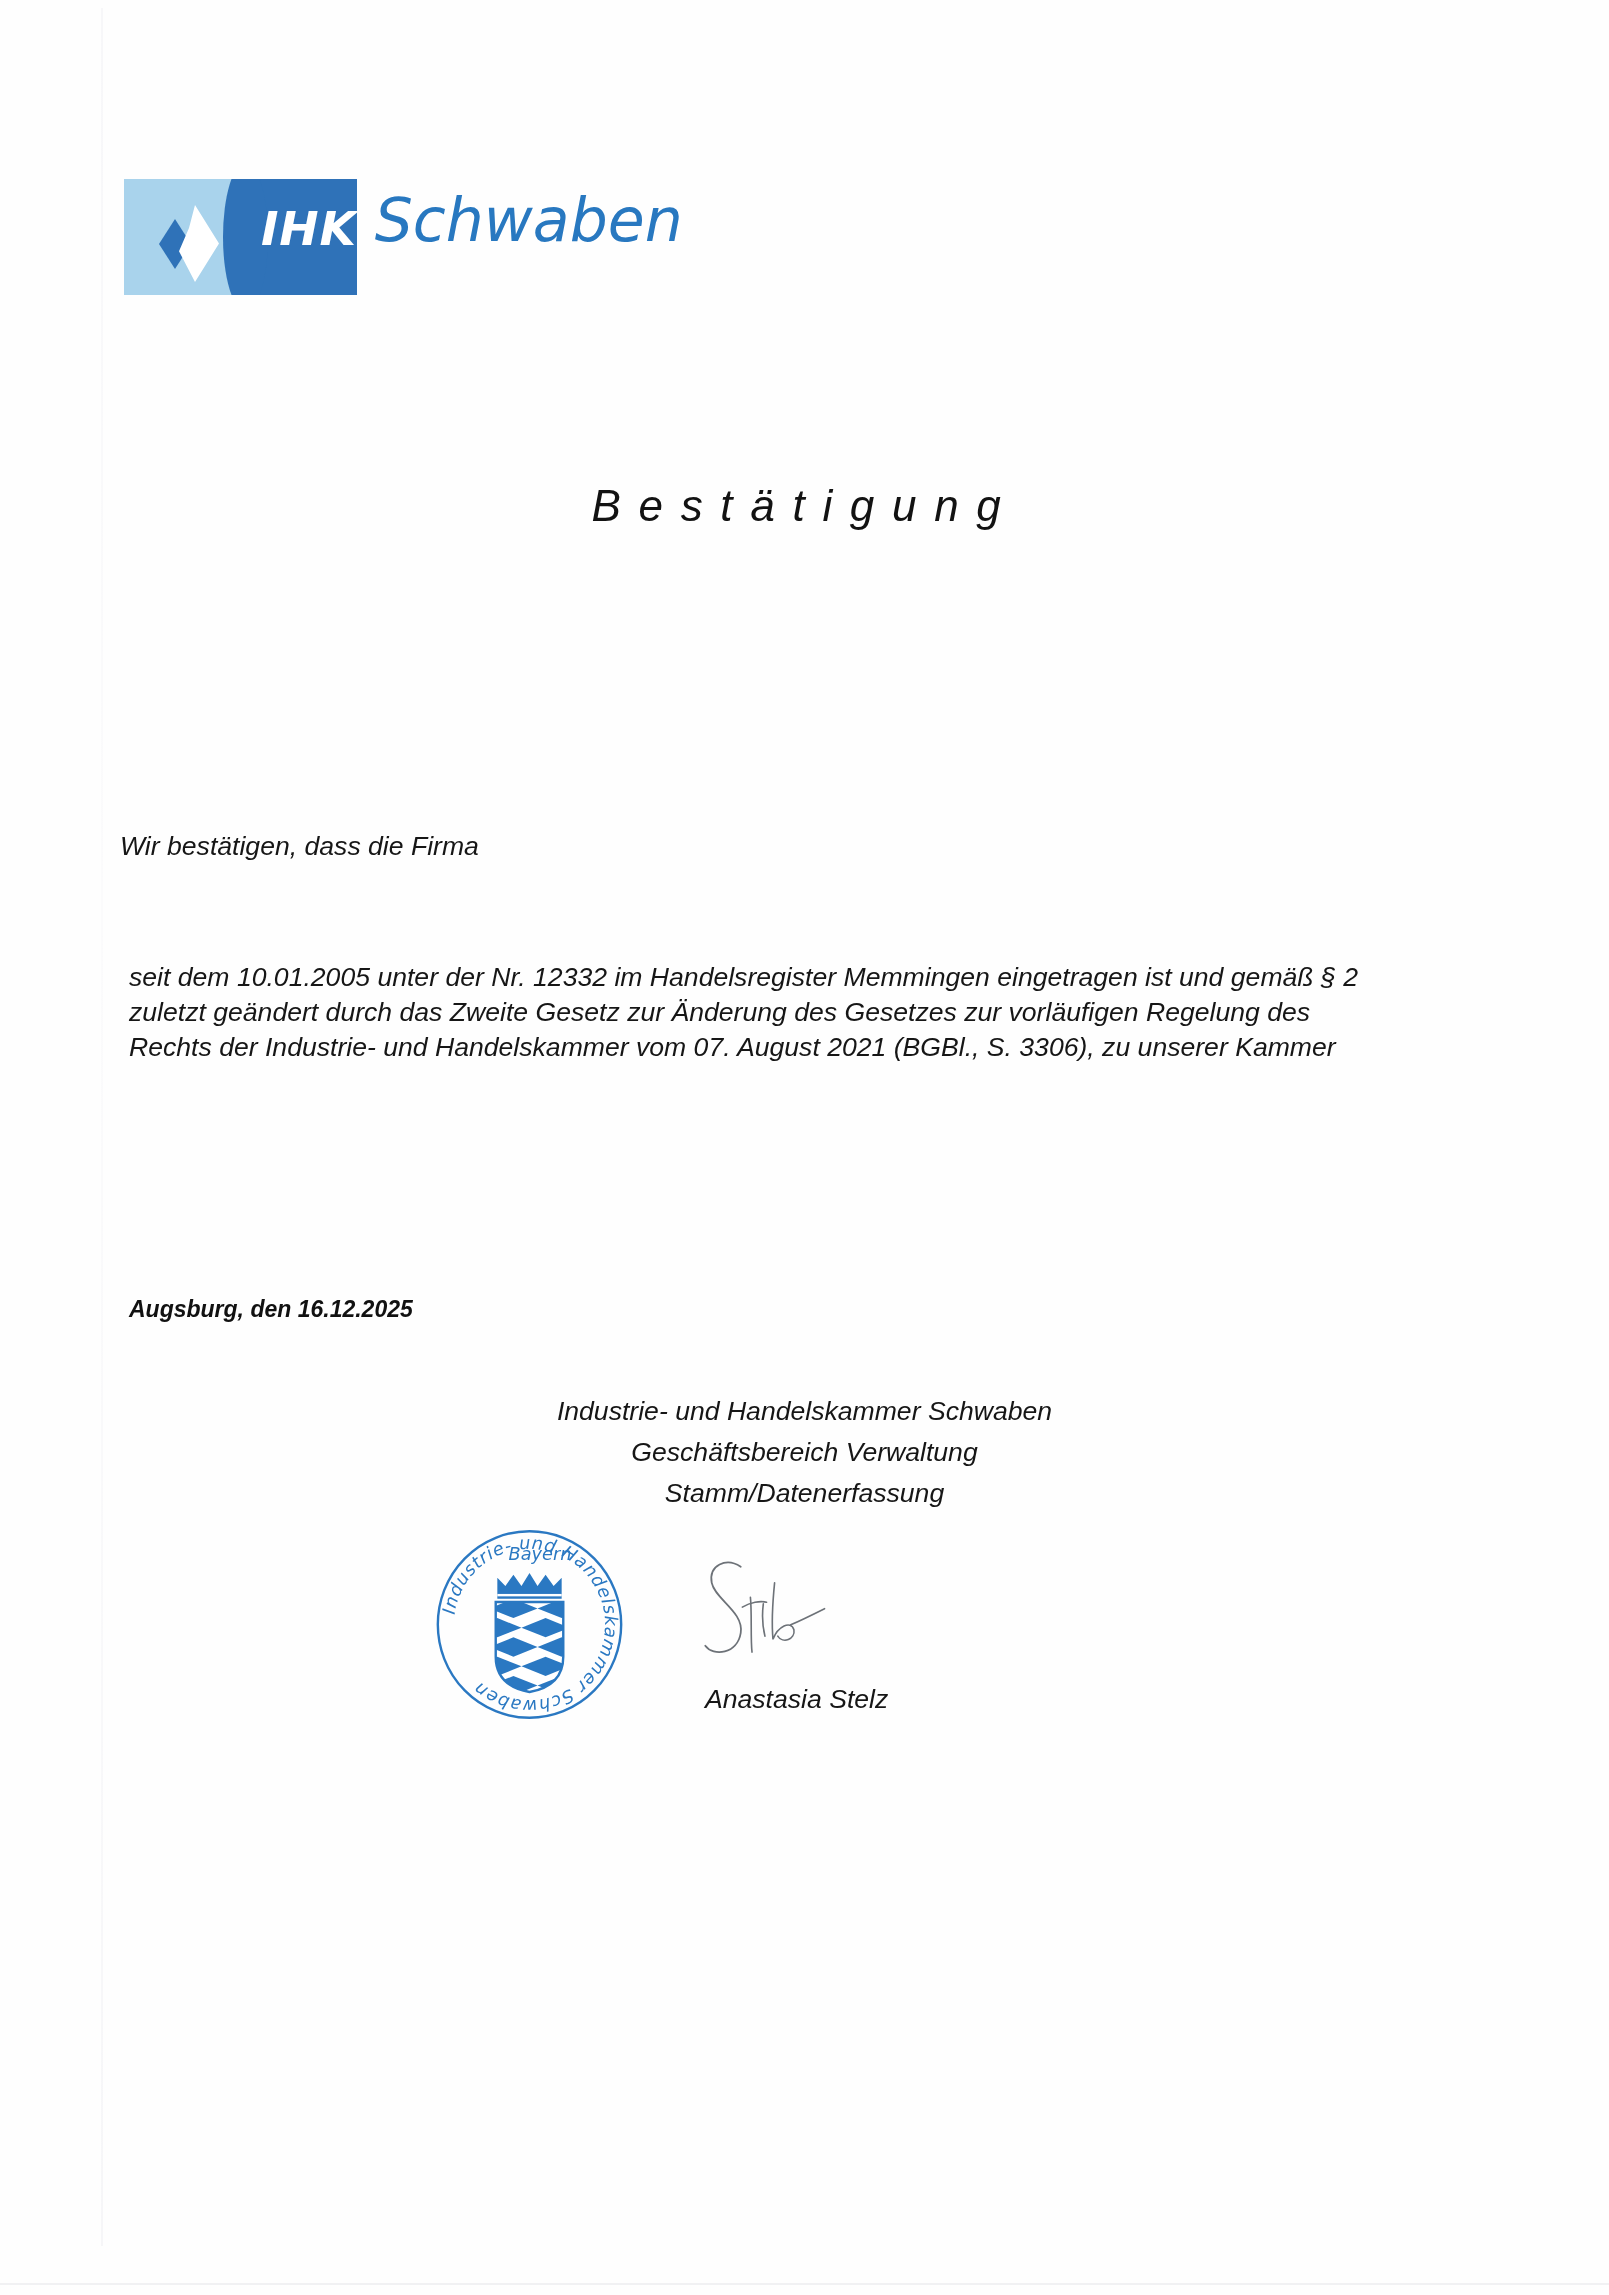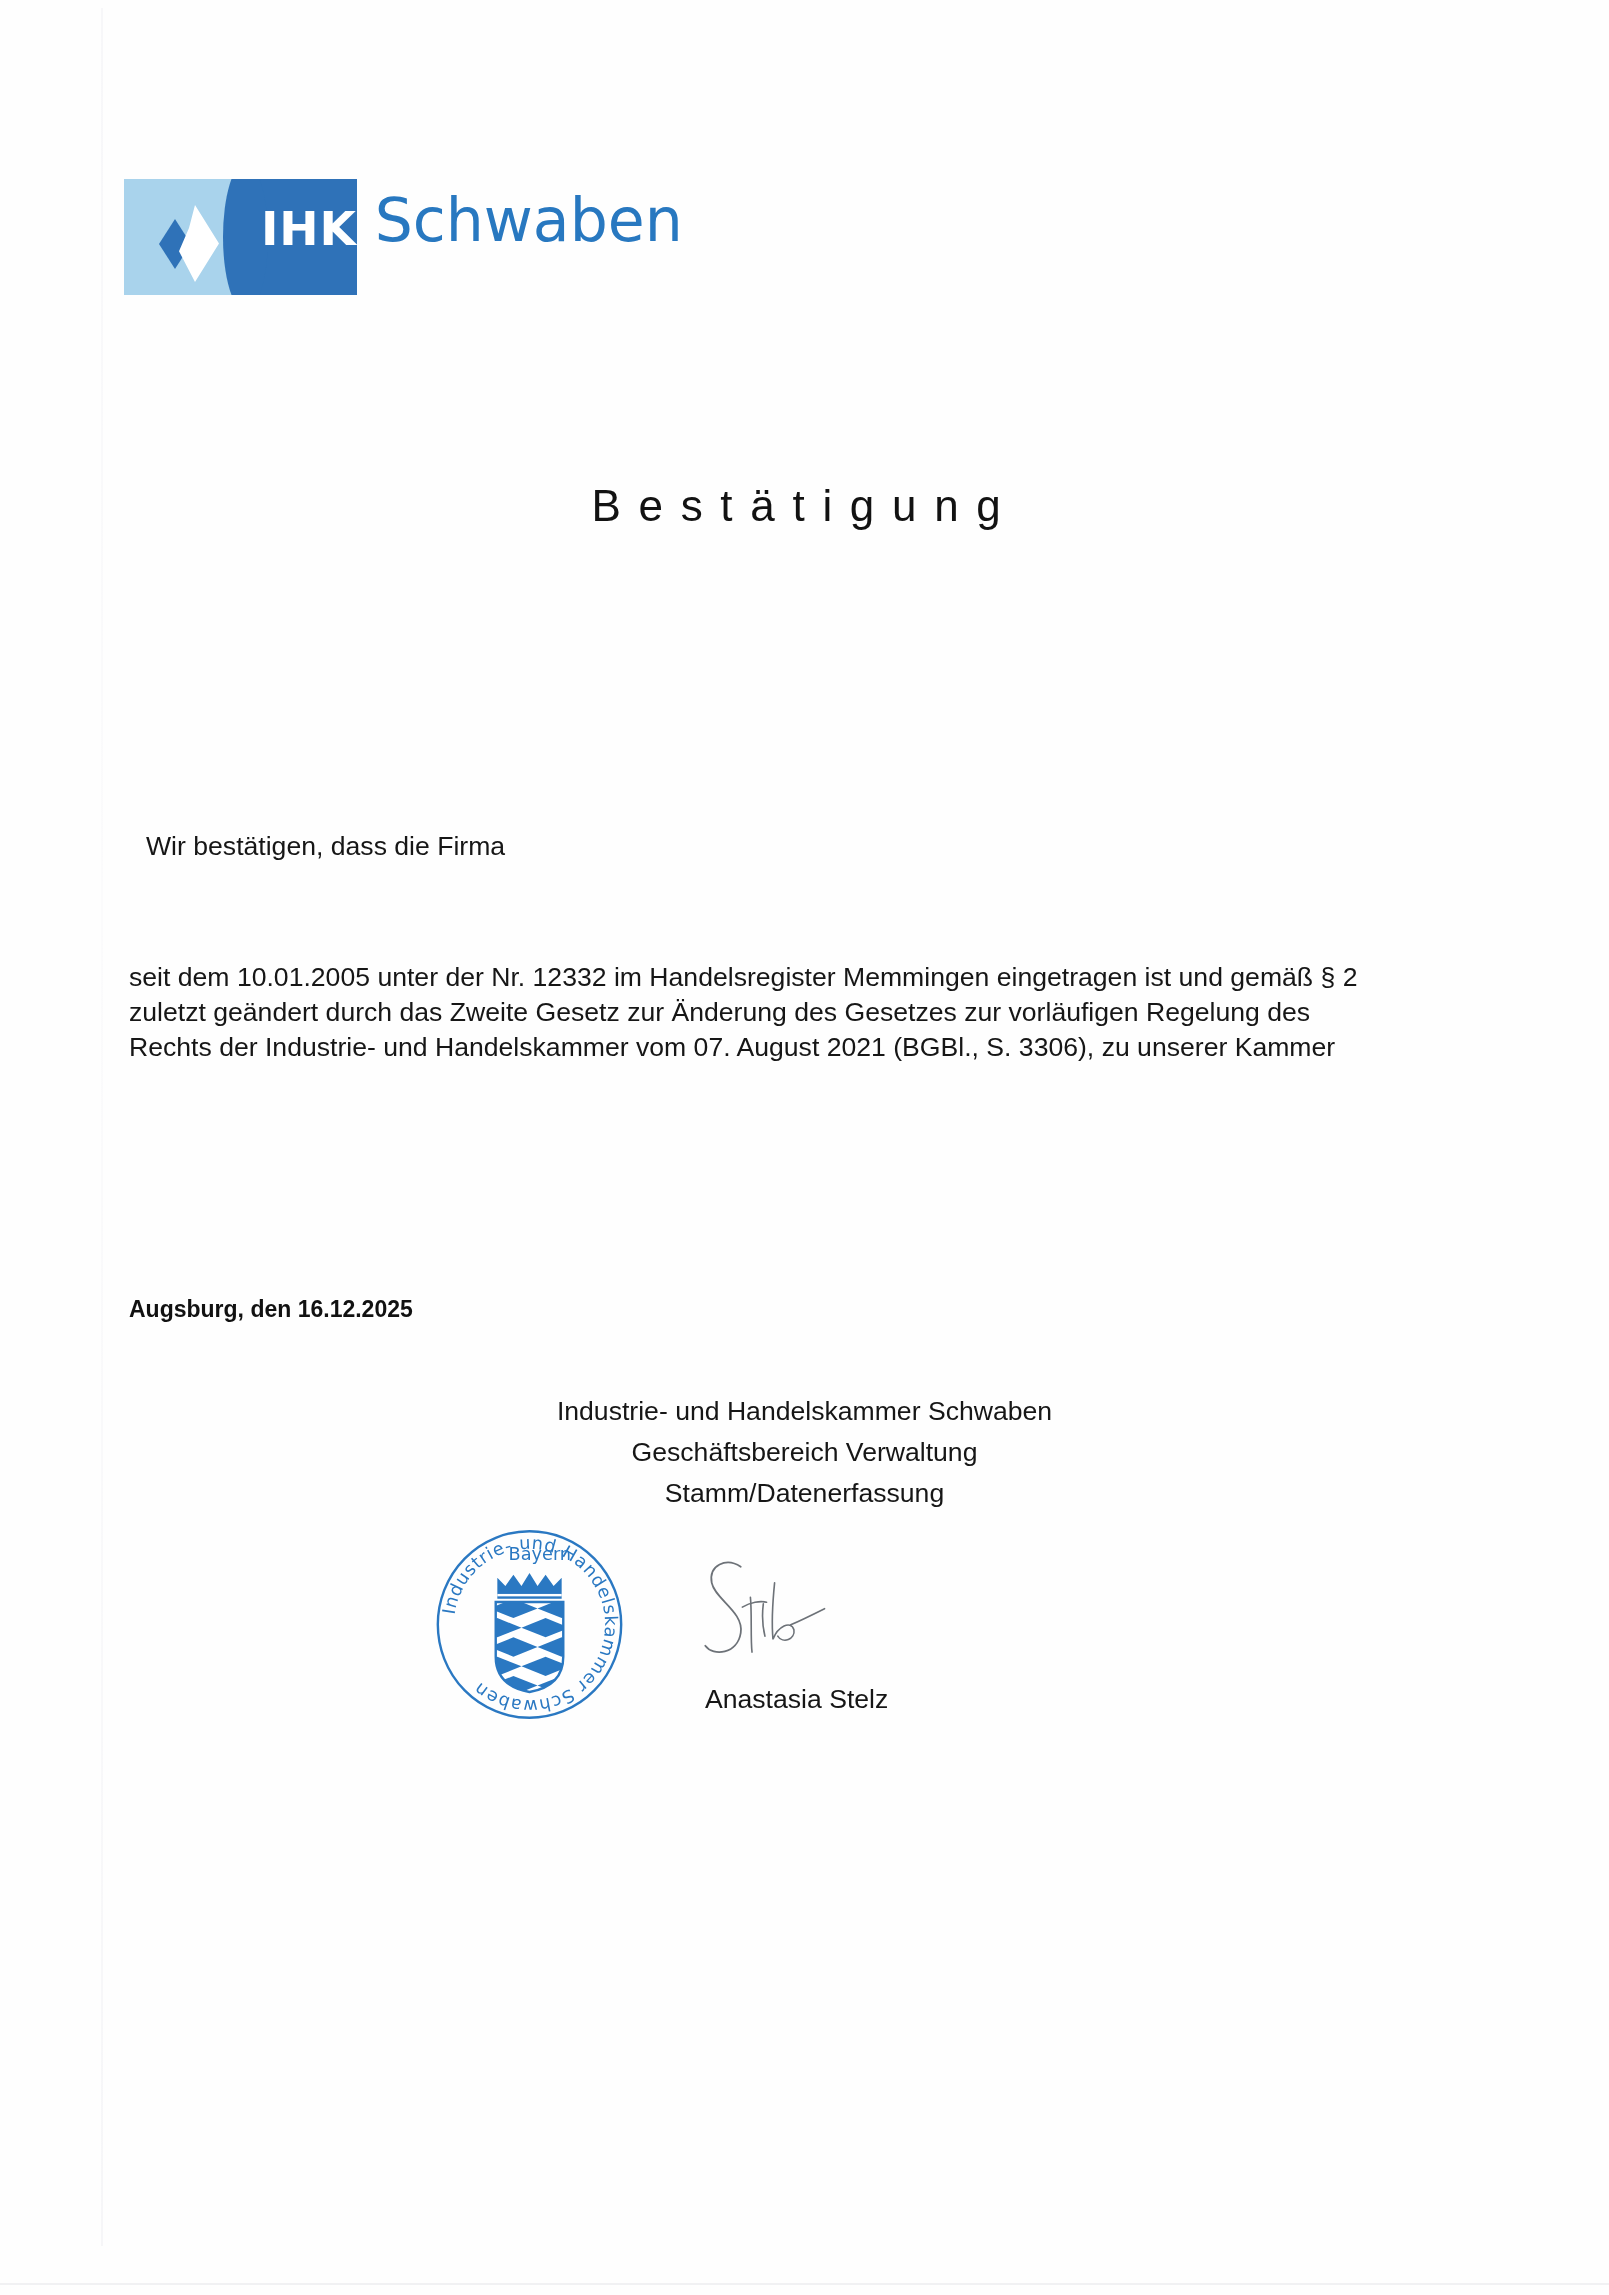--- a/index.html
+++ b/index.html
@@ -13,20 +13,21 @@
       position: relative;
       overflow: hidden;
       font-family: "Liberation Sans", sans-serif;
       color: #141414;
     }
     .page {
       position: absolute;
       left: 0; top: 0;
       width: 1610px; height: 2295px;
       background: #fefefe;
+      font-style: italic;
     }
     
     .scan-edge-left {
       position: absolute; left: 101px; top: 8px; width: 1.6px; height: 2238px;
       background: linear-gradient(#f7f7f9, #fbfbfc 40%, #f6f6f8);
     }
     .scan-edge-bottom {
       position: absolute; left: 0; top: 2283px; width: 1610px; height: 1.6px;
       background: #f1f1f3;
     }
@@ -92,21 +93,21 @@
       top: 481px;
       text-align: center;
       font-size: 44px;
       letter-spacing: 17.7px;
       font-weight: normal;
       color: #121212;
     }
 
     
     .intro {
-      position: absolute; left: 146px; top: 831px;
+      position: absolute; left: 120px; top: 831px;
       font-size: 26.6px;
       color: #161616;
     }
     .company-block {
       position: absolute; left: 0; width: 1610px; top: 880px;
       text-align: center;
       font-size: 27px;
       font-weight: bold;
       line-height: 35px;
       color: #111;

